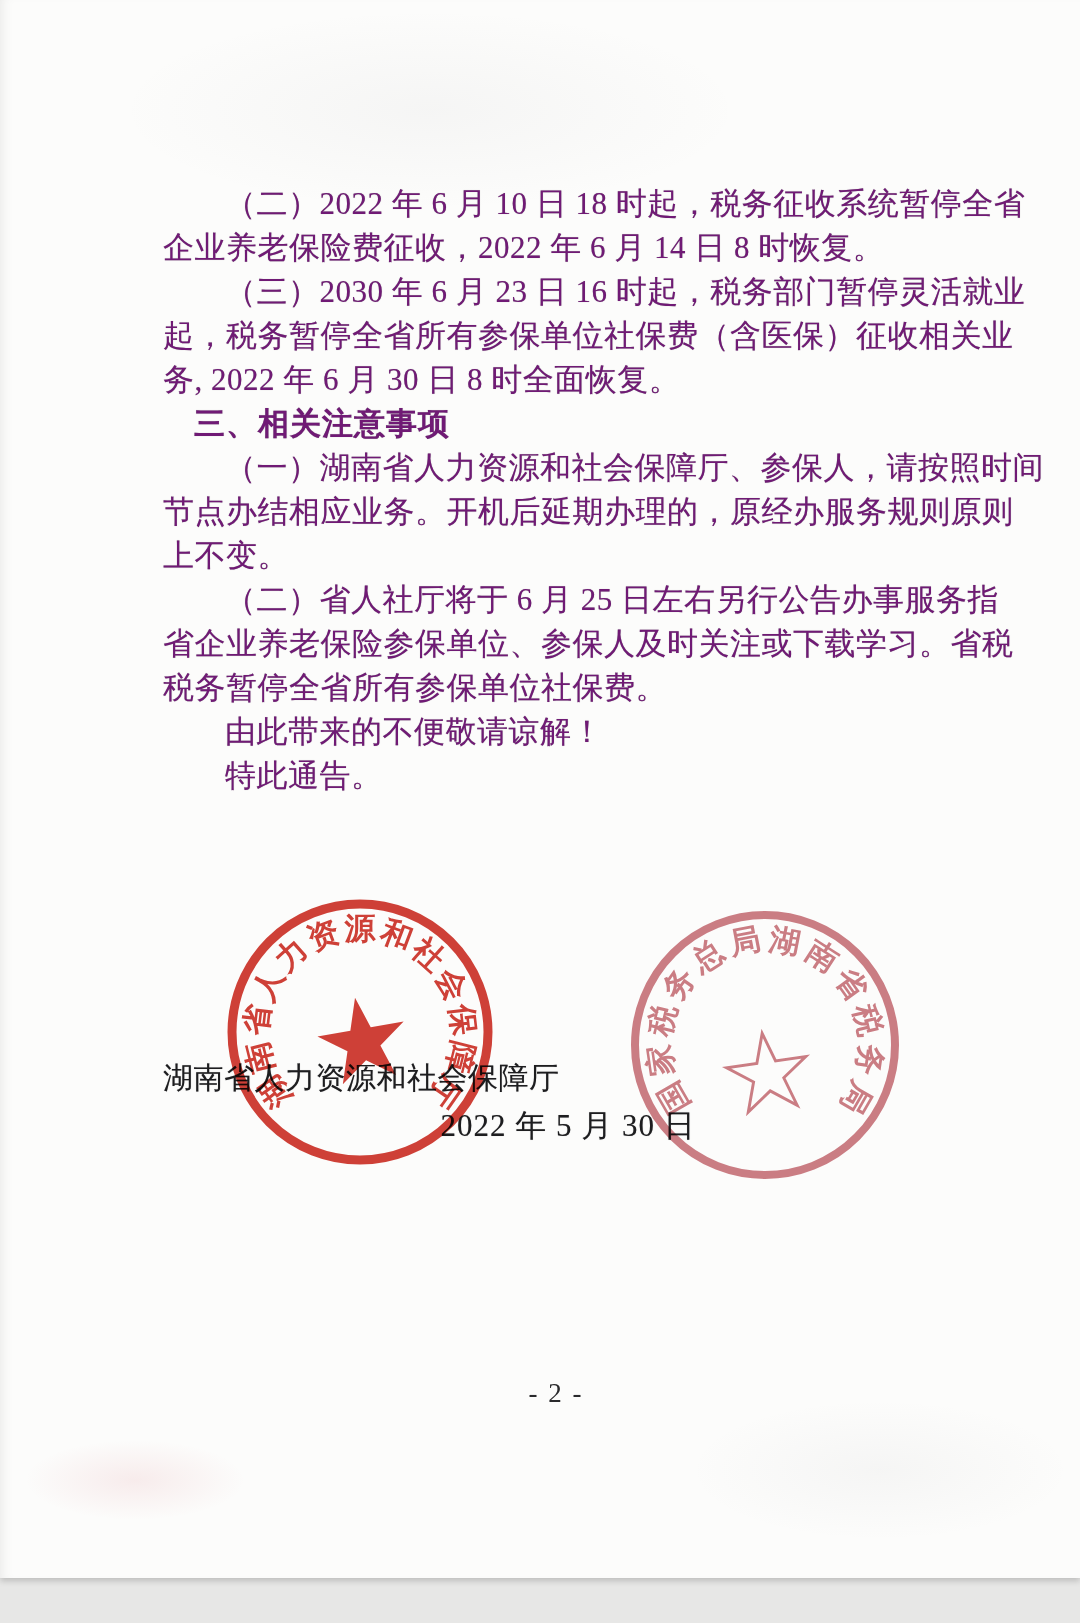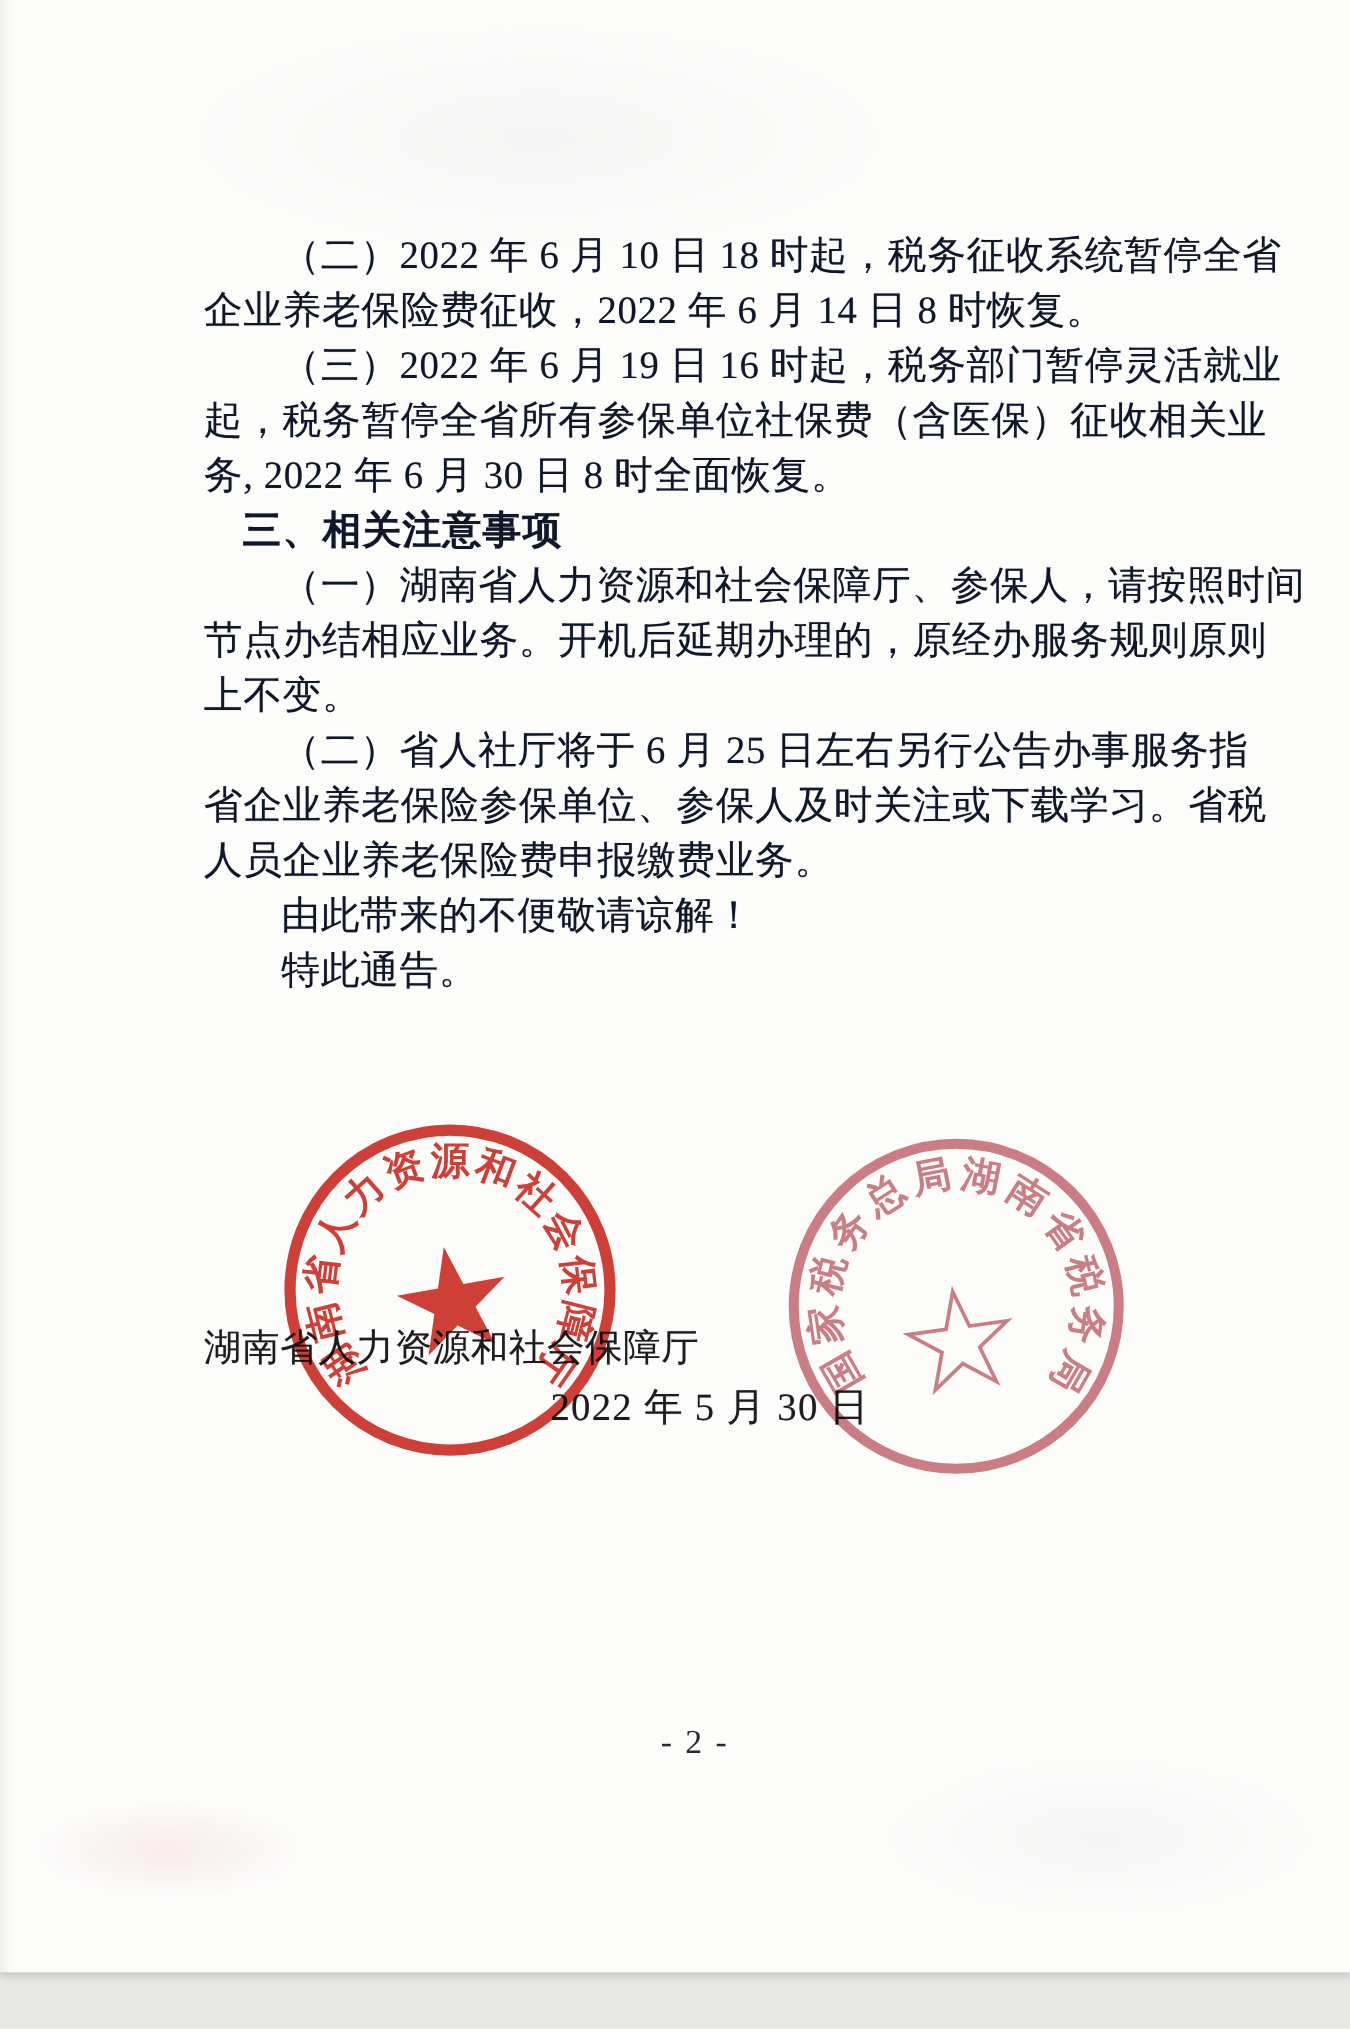--- a/index.html
+++ b/index.html
@@ -26,21 +26,21 @@
   }
   .smudge-pink{
     left:25px;top:1440px;width:220px;height:80px;
     background:radial-gradient(closest-side,rgba(205,90,100,0.10),rgba(205,90,100,0));
   }
   .doc-lines{
     position:absolute;left:163px;top:182px;width:800px;
   }
   .line{
     height:44px;line-height:44px;
-    font-size:31px;color:#0f172a;
+    font-size:31px;color:#701a75;
     letter-spacing:0.5px;
     white-space:nowrap;
     text-shadow:0 0 0.7px rgba(20,20,25,0.45);
   }
   .line.indent{text-indent:2em;}
   .line.heading{
     font-family:"Liberation Sans","DejaVu Sans",sans-serif;
     font-weight:bold;text-indent:1em;letter-spacing:1px;
   }
   .signature-row{
@@ -76,30 +76,30 @@
 <body>
 
 <div class="paper"></div>
 <div class="scan-wash wash-top"></div>
 <div class="scan-wash wash-right"></div>
 <div class="scan-wash smudge-pink"></div>
 
 <div class="doc-lines" id="doc-lines">
     <div class="line indent">（二）2022 年 6 月 10 日 18 时起，税务征收系统暂停全省</div>
     <div class="line">企业养老保险费征收，2022 年 6 月 14 日 8 时恢复。</div>
-    <div class="line indent">（三）2022 年 6 月 19 日 16 时起，税务部门暂停灵活就业</div>
+    <div class="line indent">（三）2030 年 6 月 23 日 16 时起，税务部门暂停灵活就业</div>
     <div class="line">起，税务暂停全省所有参保单位社保费（含医保）征收相关业</div>
     <div class="line">务, 2022 年 6 月 30 日 8 时全面恢复。</div>
     <div class="line heading">三、相关注意事项</div>
     <div class="line indent">（一）湖南省人力资源和社会保障厅、参保人，请按照时间</div>
     <div class="line">节点办结相应业务。开机后延期办理的，原经办服务规则原则</div>
     <div class="line">上不变。</div>
     <div class="line indent">（二）省人社厅将于 6 月 25 日左右另行公告办事服务指</div>
     <div class="line">省企业养老保险参保单位、参保人及时关注或下载学习。省税</div>
-    <div class="line">人员企业养老保险费申报缴费业务。</div>
+    <div class="line">税务暂停全省所有参保单位社保费。</div>
     <div class="line indent">由此带来的不便敬请谅解！</div>
     <div class="line indent">特此通告。</div>
   </div>
 
 <div class="signature-row">
   <span>湖南省人力资源和社会保障厅</span>
 </div>
 
 <div class="date-row">2022 年 5 月 30 日</div>
 

